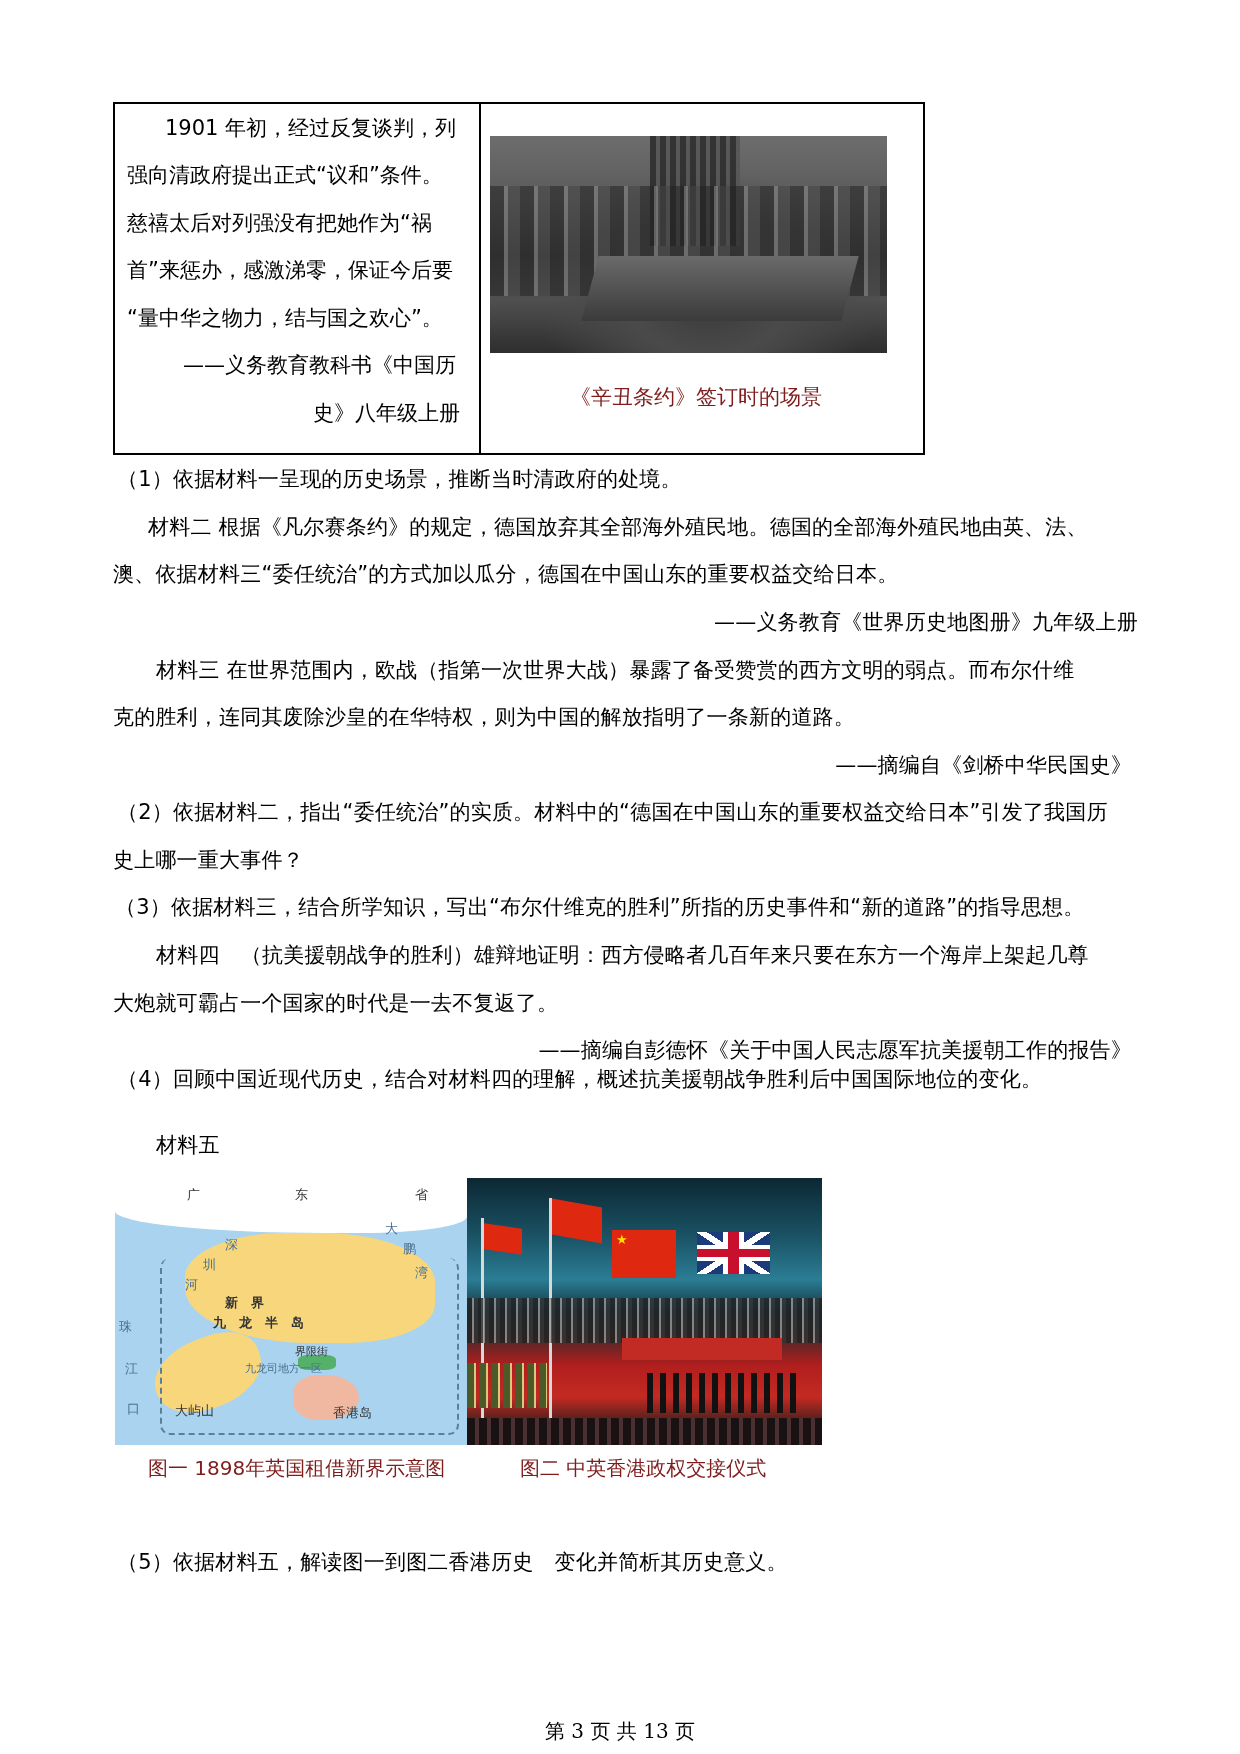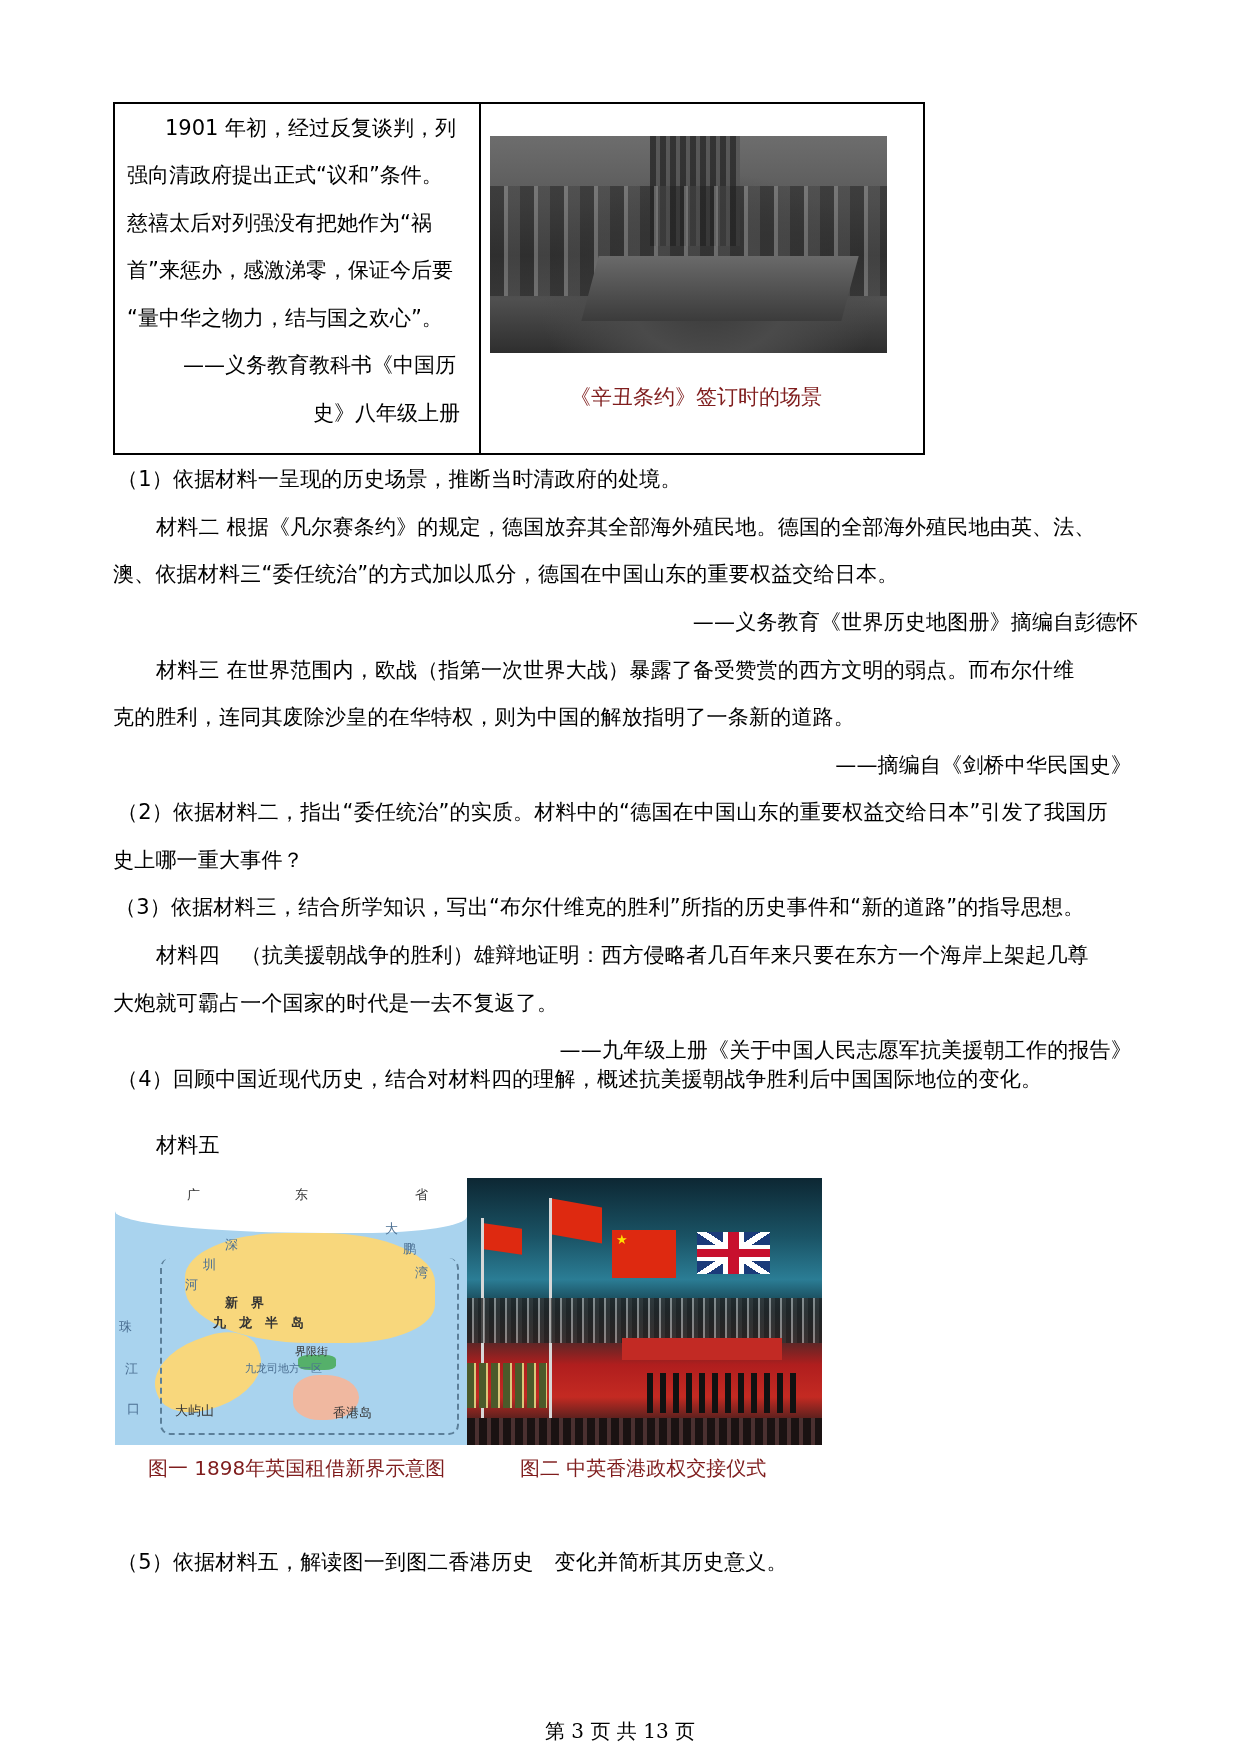--- a/index.html
+++ b/index.html
@@ -98,36 +98,36 @@
 
 <div class="photo-treaty">
   <div class="curtain"></div>
   <div class="people"></div>
   <div class="table"></div>
 </div>
 <div class="caption" style="left:570px; top:385px; font-size:21px;">《辛丑条约》签订时的场景</div>
 
 <div class="line" style="left:117px; top:466px;">（1）依据材料一呈现的历史场景，推断当时清政府的处境。</div>
 
-<div class="line" style="left:156px; top:514px;text-align:right;">材料二  根据《凡尔赛条约》的规定，德国放弃其全部海外殖民地。德国的全部海外殖民地由英、法、</div>
+<div class="line" style="left:148px; top:514px;text-align:right;">材料二  根据《凡尔赛条约》的规定，德国放弃其全部海外殖民地。德国的全部海外殖民地由英、法、</div>
 <div class="line" style="left:113px; top:561px;">澳、依据材料三“委任统治”的方式加以瓜分，德国在中国山东的重要权益交给日本。</div>
-<div class="line right" style="right:102px; top:609px;">——义务教育《世界历史地图册》摘编自彭德怀</div>
+<div class="line right" style="right:102px; top:609px;">——义务教育《世界历史地图册》九年级上册</div>
 
 <div class="line" style="left:156px; top:657px;">材料三  在世界范围内，欧战（指第一次世界大战）暴露了备受赞赏的西方文明的弱点。而布尔什维</div>
 <div class="line" style="left:113px; top:704px;">克的胜利，连同其废除沙皇的在华特权，则为中国的解放指明了一条新的道路。</div>
 <div class="line right" style="right:108px; top:752px;">——摘编自《剑桥中华民国史》</div>
 
 <div class="line" style="left:117px; top:799px;">（2）依据材料二，指出“委任统治”的实质。材料中的“德国在中国山东的重要权益交给日本”引发了我国历</div>
 <div class="line" style="left:113px; top:847px;">史上哪一重大事件？</div>
 
 <div class="line" style="left:115px; top:894px;text-align:center;">（3）依据材料三，结合所学知识，写出“布尔什维克的胜利”所指的历史事件和“新的道路”的指导思想。</div>
 
 <div class="line" style="left:156px; top:942px;">材料四　（抗美援朝战争的胜利）雄辩地证明：西方侵略者几百年来只要在东方一个海岸上架起几尊</div>
 <div class="line" style="left:113px; top:990px;">大炮就可霸占一个国家的时代是一去不复返了。</div>
-<div class="line right" style="right:108px; top:1037px;">——九年级上册《关于中国人民志愿军抗美援朝工作的报告》</div>
+<div class="line right" style="right:108px; top:1037px;">——摘编自彭德怀《关于中国人民志愿军抗美援朝工作的报告》</div>
 
 <div class="line" style="left:117px; top:1066px;">（4）回顾中国近现代历史，结合对材料四的理解，概述抗美援朝战争胜利后中国国际地位的变化。</div>
 
 <div class="line" style="left:156px; top:1132px;">材料五</div>
 
 <div class="map-hk">
   <div class="land-top"></div>
   <div class="nt"></div>
   <div class="lantau"></div>
   <div class="hki"></div>

